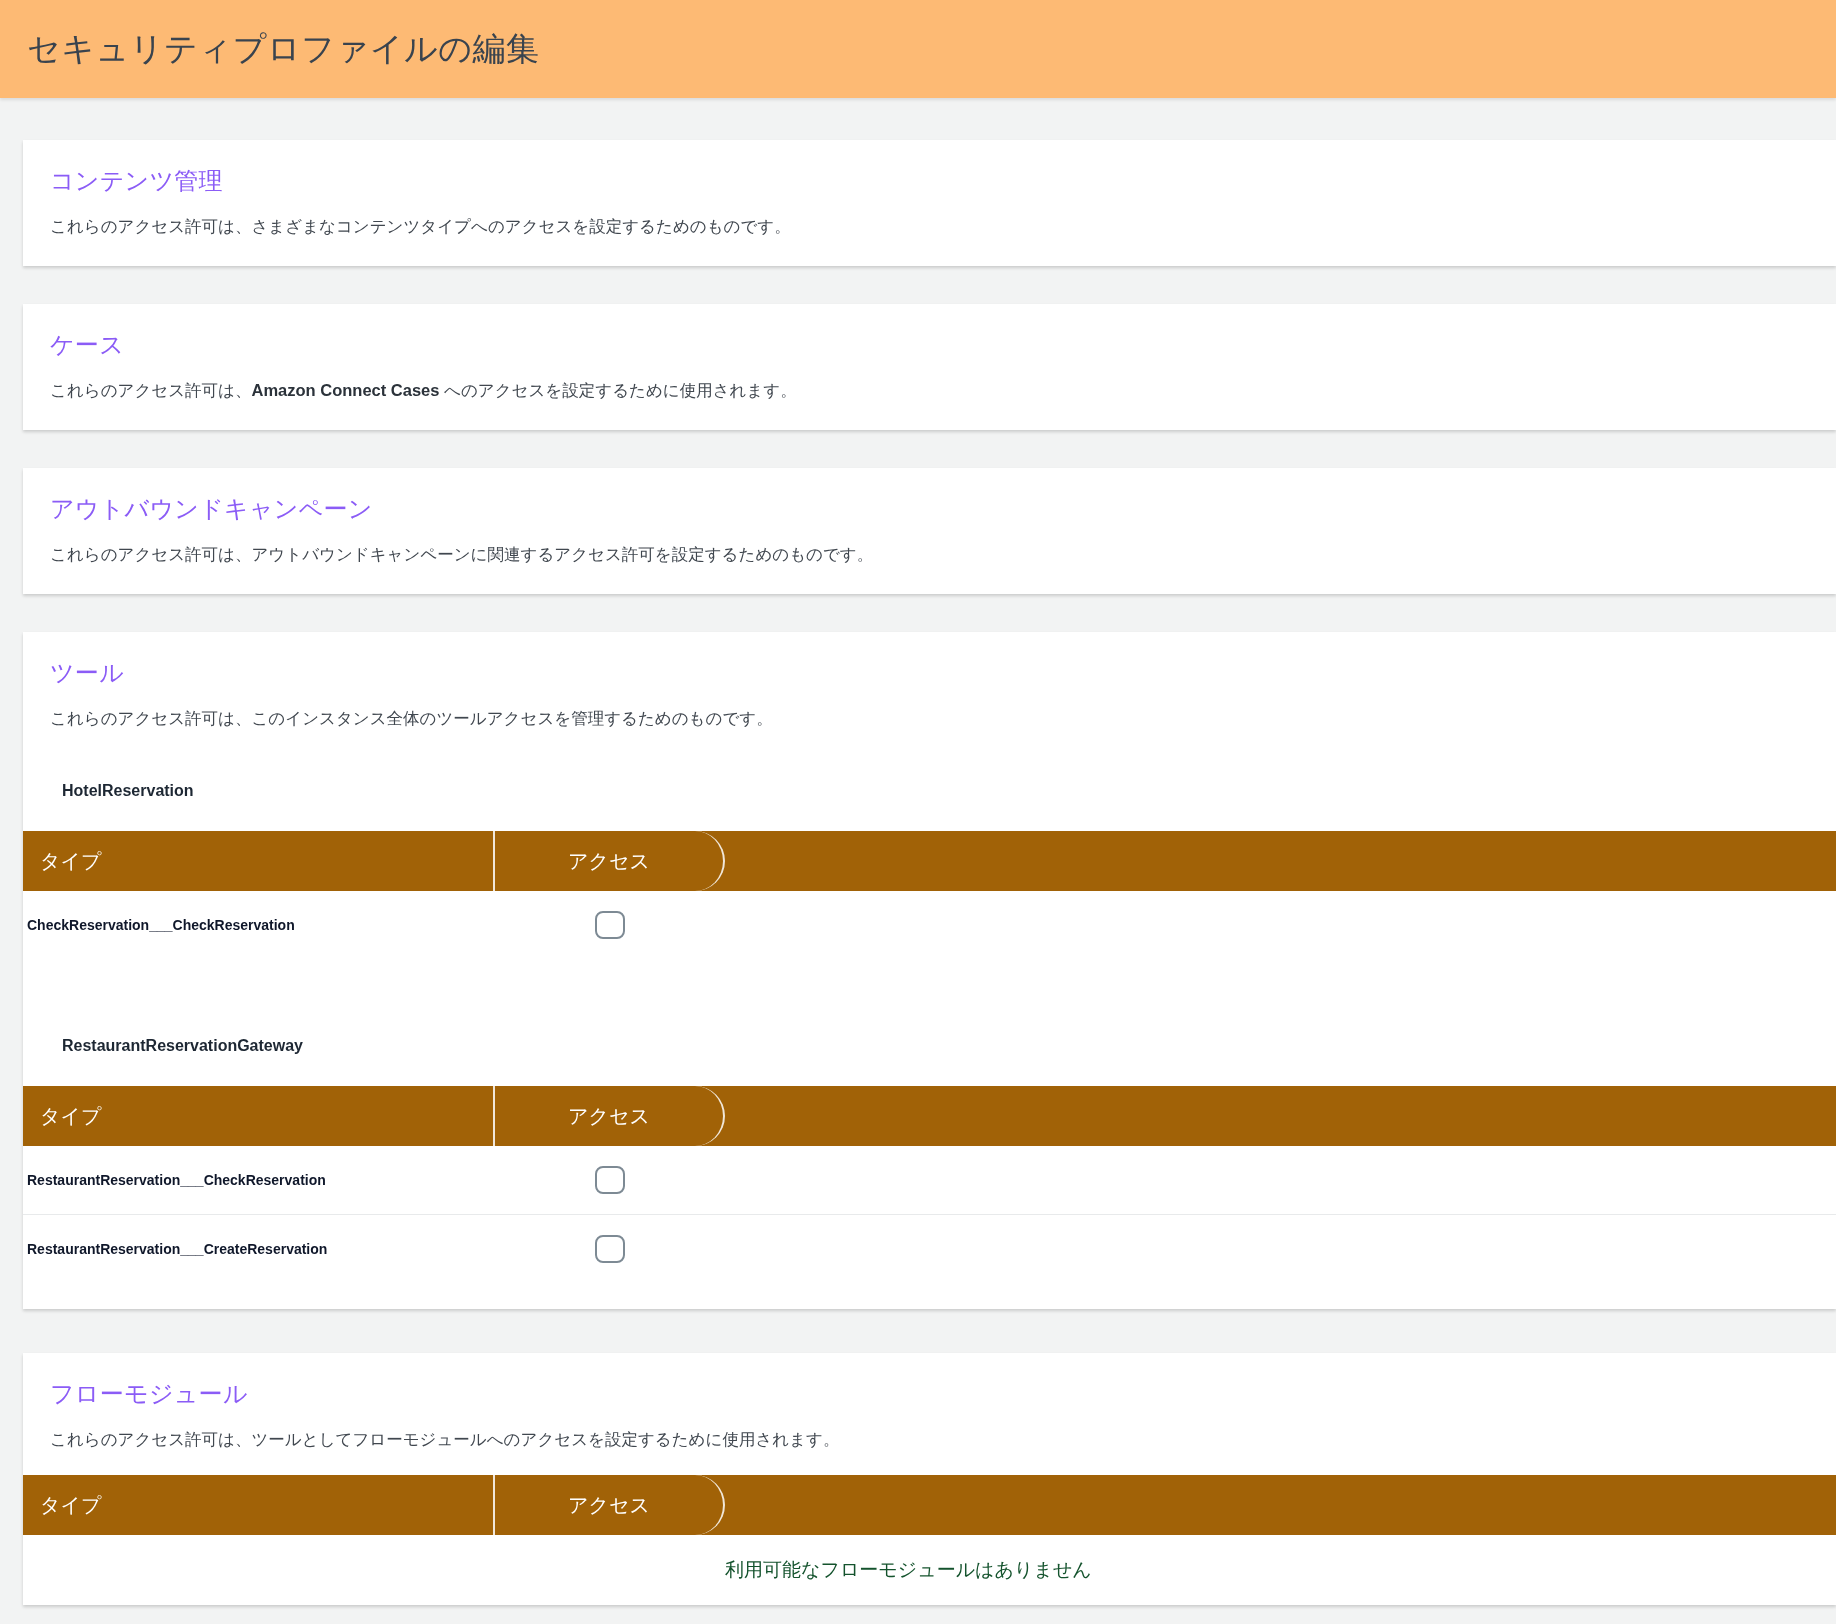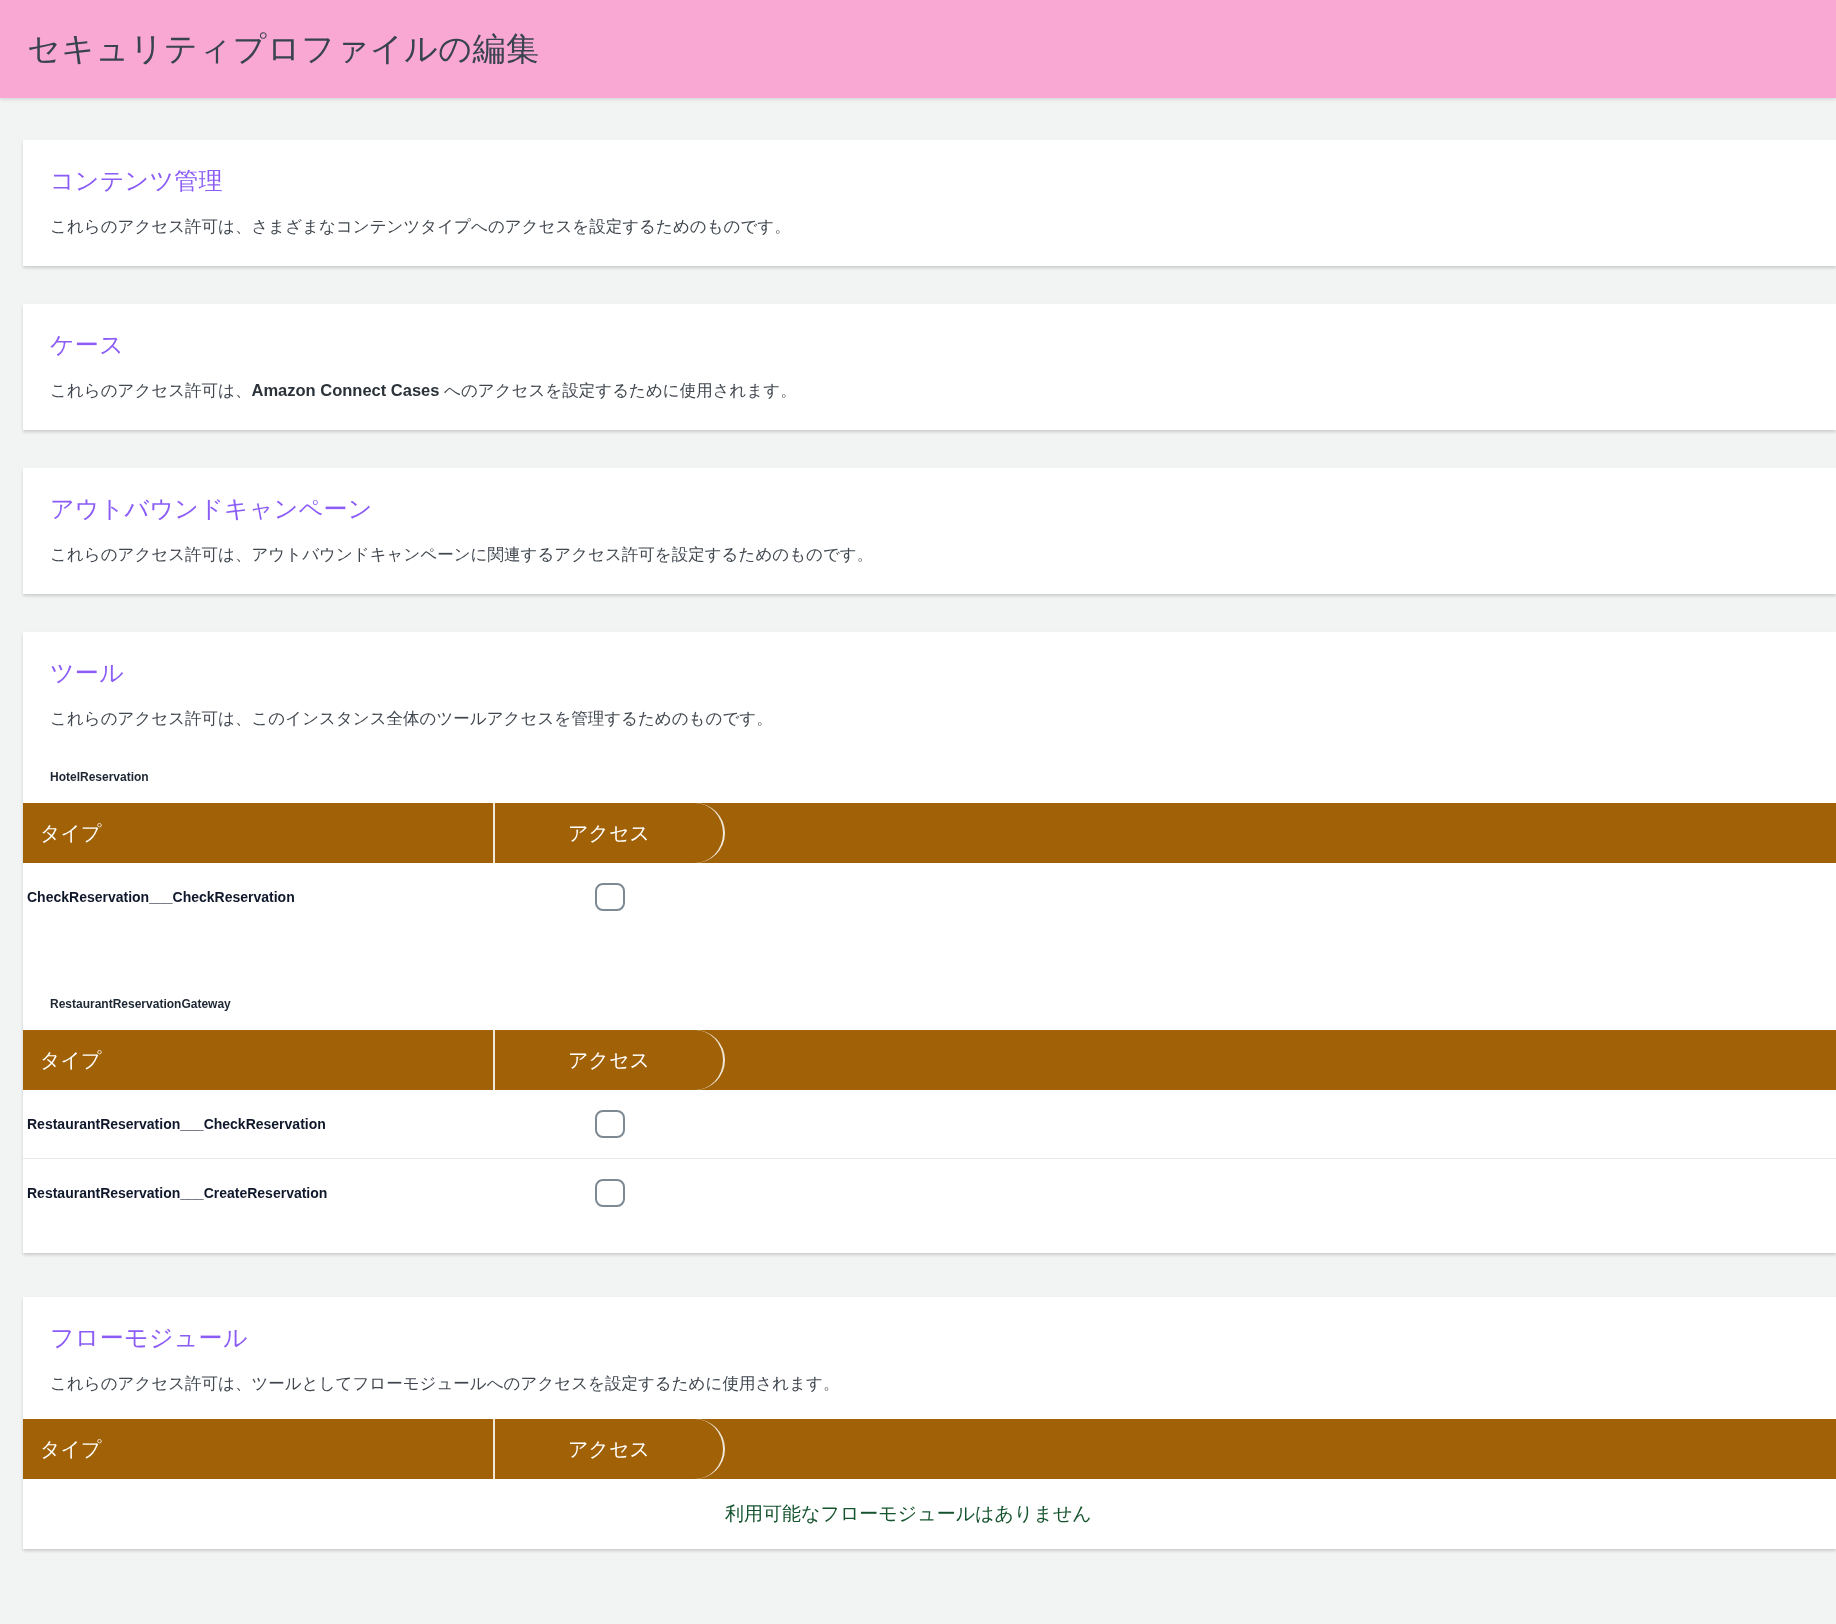--- a/index.html
+++ b/index.html
@@ -11,21 +11,21 @@
     height: 1624px;
     background: #f2f3f3;
     font-family: "Liberation Sans", "DejaVu Sans", sans-serif;
     overflow: hidden;
     position: relative;
   }
 
   
   .title-band {
     height: 98px;
-    background: #f9a8d4;
+    background: #fdba74;
     box-shadow: 0 2px 3px rgba(0,0,0,0.10);
     display: flex;
     align-items: center;
     padding-left: 27px;
     position: relative;
     z-index: 2;
   }
   .title-band h1 {
     margin: 0;
     font-size: 33px;
@@ -60,24 +60,24 @@
     color: #40474f;
     line-height: 24px;
   }
   .card p.desc strong { font-weight: 600; color: #2b323a; }
 
   .card-pad { padding: 0 28px 0 27px; }
   .card.block-card { padding-top: 24px; }
   .card.tools { padding-bottom: 26px; }
 
   .subheading {
-    margin: 0;
+    margin: 12px;
     padding-top: 40px;
     padding-bottom: 19px;
-    font-size: 12px;
+    font-size: 16px;
     font-weight: 700;
     color: #1d2733;
   }
   .subheading.second { padding-top: 66px; }
 
   
   .ptable { width: 100%; }
   .ptable-header {
     display: grid;
     grid-template-columns: 472px 230px 1fr;

